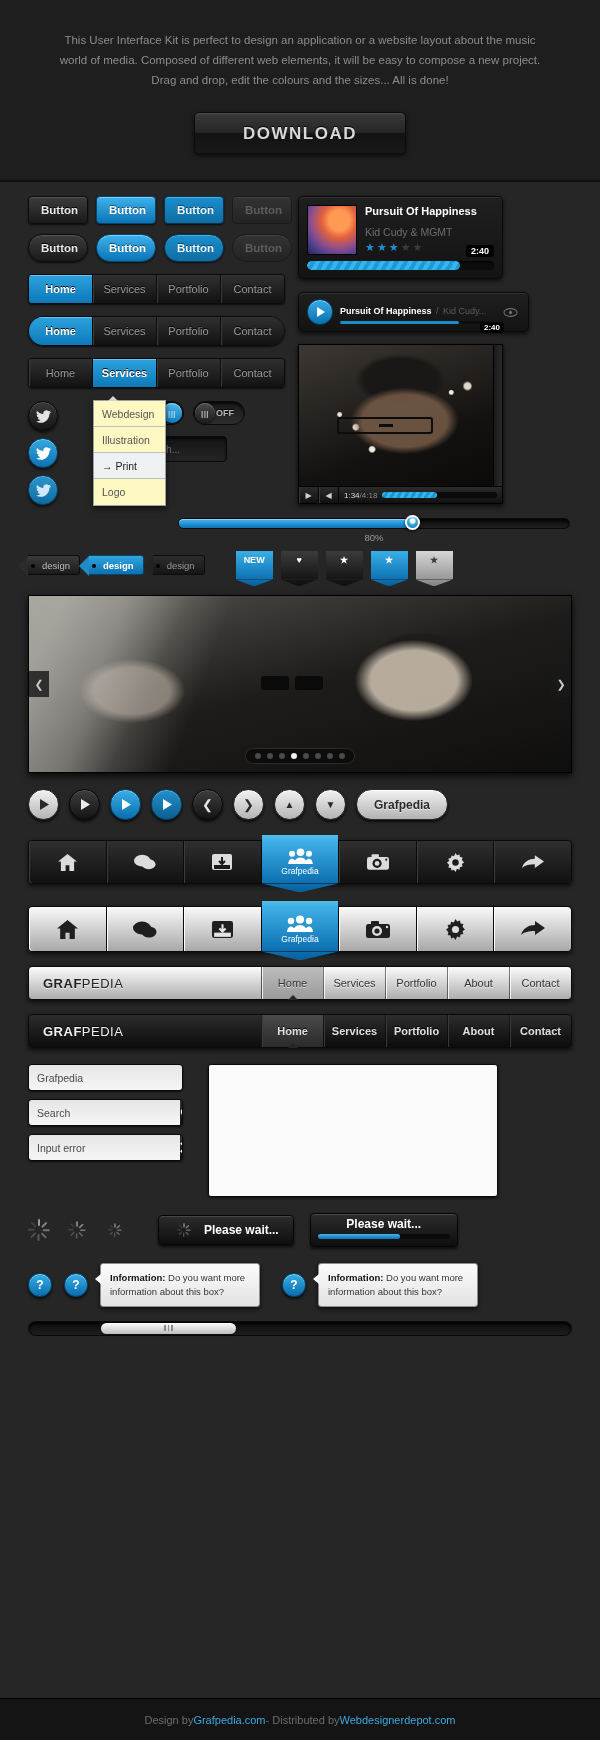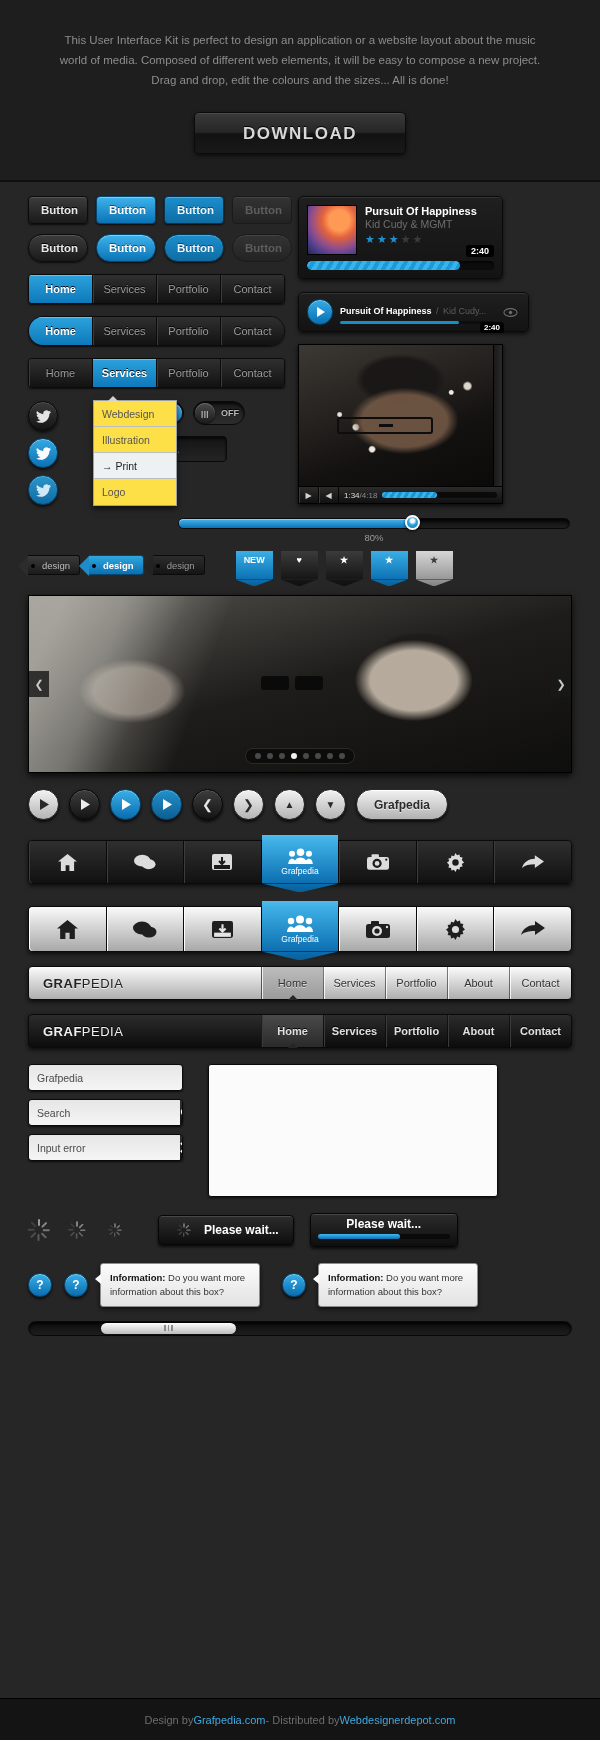--- a/index.html
+++ b/index.html
@@ -77,21 +77,21 @@
     border-right: 1px solid #0a0a0a; box-shadow: inset 1px 0 0 #3b3b3b;
     text-shadow: 0 -1px 0 #000; cursor: pointer;
   }
   .nav-i:last-child { border-right: 0; }
   .nav-i.act {
     background: linear-gradient(180deg,#2ca2dd,#0d79ba);
     color: #fff; font-weight: bold; box-shadow: inset 0 1px 0 #63c2ef;
   }
 
   
-  .dd { position: absolute; width: 84px; background: #fde047;
+  .dd { position: absolute; width: 73px; background: #fef9c3;
     border: 1px solid #9aa0a4; box-shadow: 0 3px 6px rgba(0,0,0,.6); }
   .dd-i { height: 26px; line-height: 26px; padding: 0 8px; font-size: 10.5px;
     color: #555; border-bottom: 1px solid #b9bec2; cursor: pointer; }
   .dd-i.act { background: #eef1f2; color: #222; font-weight: normal; }
   .dd-arrow { position: absolute; top: -5px; left: 14px; width: 0; height: 0;
     border-left: 5px solid transparent; border-right: 5px solid transparent;
     border-bottom: 5px solid #cfd3d6; }
 
   
   .soc { width: 30px; height: 30px; border-radius: 50%; margin-bottom: 7px;
@@ -101,21 +101,21 @@
   .soc-b { background: linear-gradient(180deg,#36a8e0,#0c72b4); border:1px solid #05456e;
     box-shadow: inset 0 1px 0 #78cdf5, 0 2px 3px rgba(0,0,0,.7); }
   .soc-b2 { background: linear-gradient(180deg,#2e95c9,#0e6ba3); border:1px solid #05456e;
     box-shadow: inset 0 1px 0 #5ab4e4, 0 2px 3px rgba(0,0,0,.7); }
 
   
   .tog { width: 52px; height: 24px; border-radius: 12px; display: flex;
     align-items: center; font-size: 9px; font-weight: bold; cursor: pointer;
     background: linear-gradient(180deg,#1a1a1a,#2e2e2e); border: 1px solid #0a0a0a;
     box-shadow: inset 0 2px 3px rgba(0,0,0,.8); }
-  .tog-lbl { flex: 1; text-align: center; color: #b8b8b8; text-shadow: 0 -1px 0 #000; }
+  .tog-lbl { flex: 1; color: #b8b8b8; text-shadow: 0 -1px 0 #000; }
   .knob { width: 20px; height: 20px; border-radius: 50%; margin: 0 1px;
     display: flex; align-items: center; justify-content: center;
     font-size: 8px; color: rgba(255,255,255,.65); letter-spacing: .5px; }
   .knob-b { background: linear-gradient(180deg,#4fbbec,#0d7cc0); box-shadow: inset 0 1px 0 #8cd8f8, 0 1px 2px rgba(0,0,0,.8); }
   .knob-d { background: linear-gradient(180deg,#4a4a4a,#1d1d1d); box-shadow: inset 0 1px 0 #676767, 0 1px 2px rgba(0,0,0,.8); }
 
   
   .searchbox { width: 95px; height: 26px; display: flex; border-radius: 4px;
     background: linear-gradient(180deg,#151515,#242424); border: 1px solid #0a0a0a;
     box-shadow: inset 0 2px 3px rgba(0,0,0,.7); overflow: hidden; }
@@ -134,21 +134,21 @@
   .prog-pct { text-align: center; font-size: 9.5px; color: #9a9a9a; margin-top: 3px; }
 
   
   .mplayer { width: 205px; border-radius: 5px; padding: 8px;
     background: linear-gradient(180deg,#1f1f1f,#131313); border: 1px solid #0a0a0a;
     box-shadow: inset 0 1px 0 #343434, 0 2px 4px rgba(0,0,0,.7); }
   .mp-top { display: flex; gap: 8px; }
   .mp-art { width: 50px; height: 50px; flex-shrink: 0; border: 1px solid #000;
     background: radial-gradient(circle at 65% 30%, #ff9a55 0 22%, #e2613c 38%, #8d4d8e 62%, #4a3f8c 80%, #2b2550 100%); }
   .mp-title { font-size: 11px; font-weight: bold; color: #fff; }
-  .mp-artist { font-size: 10.5px; color: #6e6e6e; margin-top: 1px; }
+  .mp-artist { font-size: 10.5px; color: #6e6e6e; margin-top: 9px; }
   .stars { margin-top: 3px; font-size: 11px; letter-spacing: 2px; }
   .st-on { color: #1f8fce; } .st-off { color: #3b3b3b; }
   .mp-time { background: #000; color: #fff; font-size: 9px; font-weight: bold;
     padding: 1px 5px; border-radius: 3px; display: inline-block; }
   .mp-bar { height: 9px; margin-top: 6px; border-radius: 5px; background: #0c0c0c;
     box-shadow: inset 0 1px 2px #000; overflow: hidden; }
   .mp-bar-fill { height: 100%; width: 82%; border-radius: 5px;
     background: repeating-linear-gradient(120deg,#3ab3ea 0 4px,#199ad9 4px 8px); }
 
   .cplayer { width: 231px; height: 40px; border-radius: 5px; padding: 0 8px;

